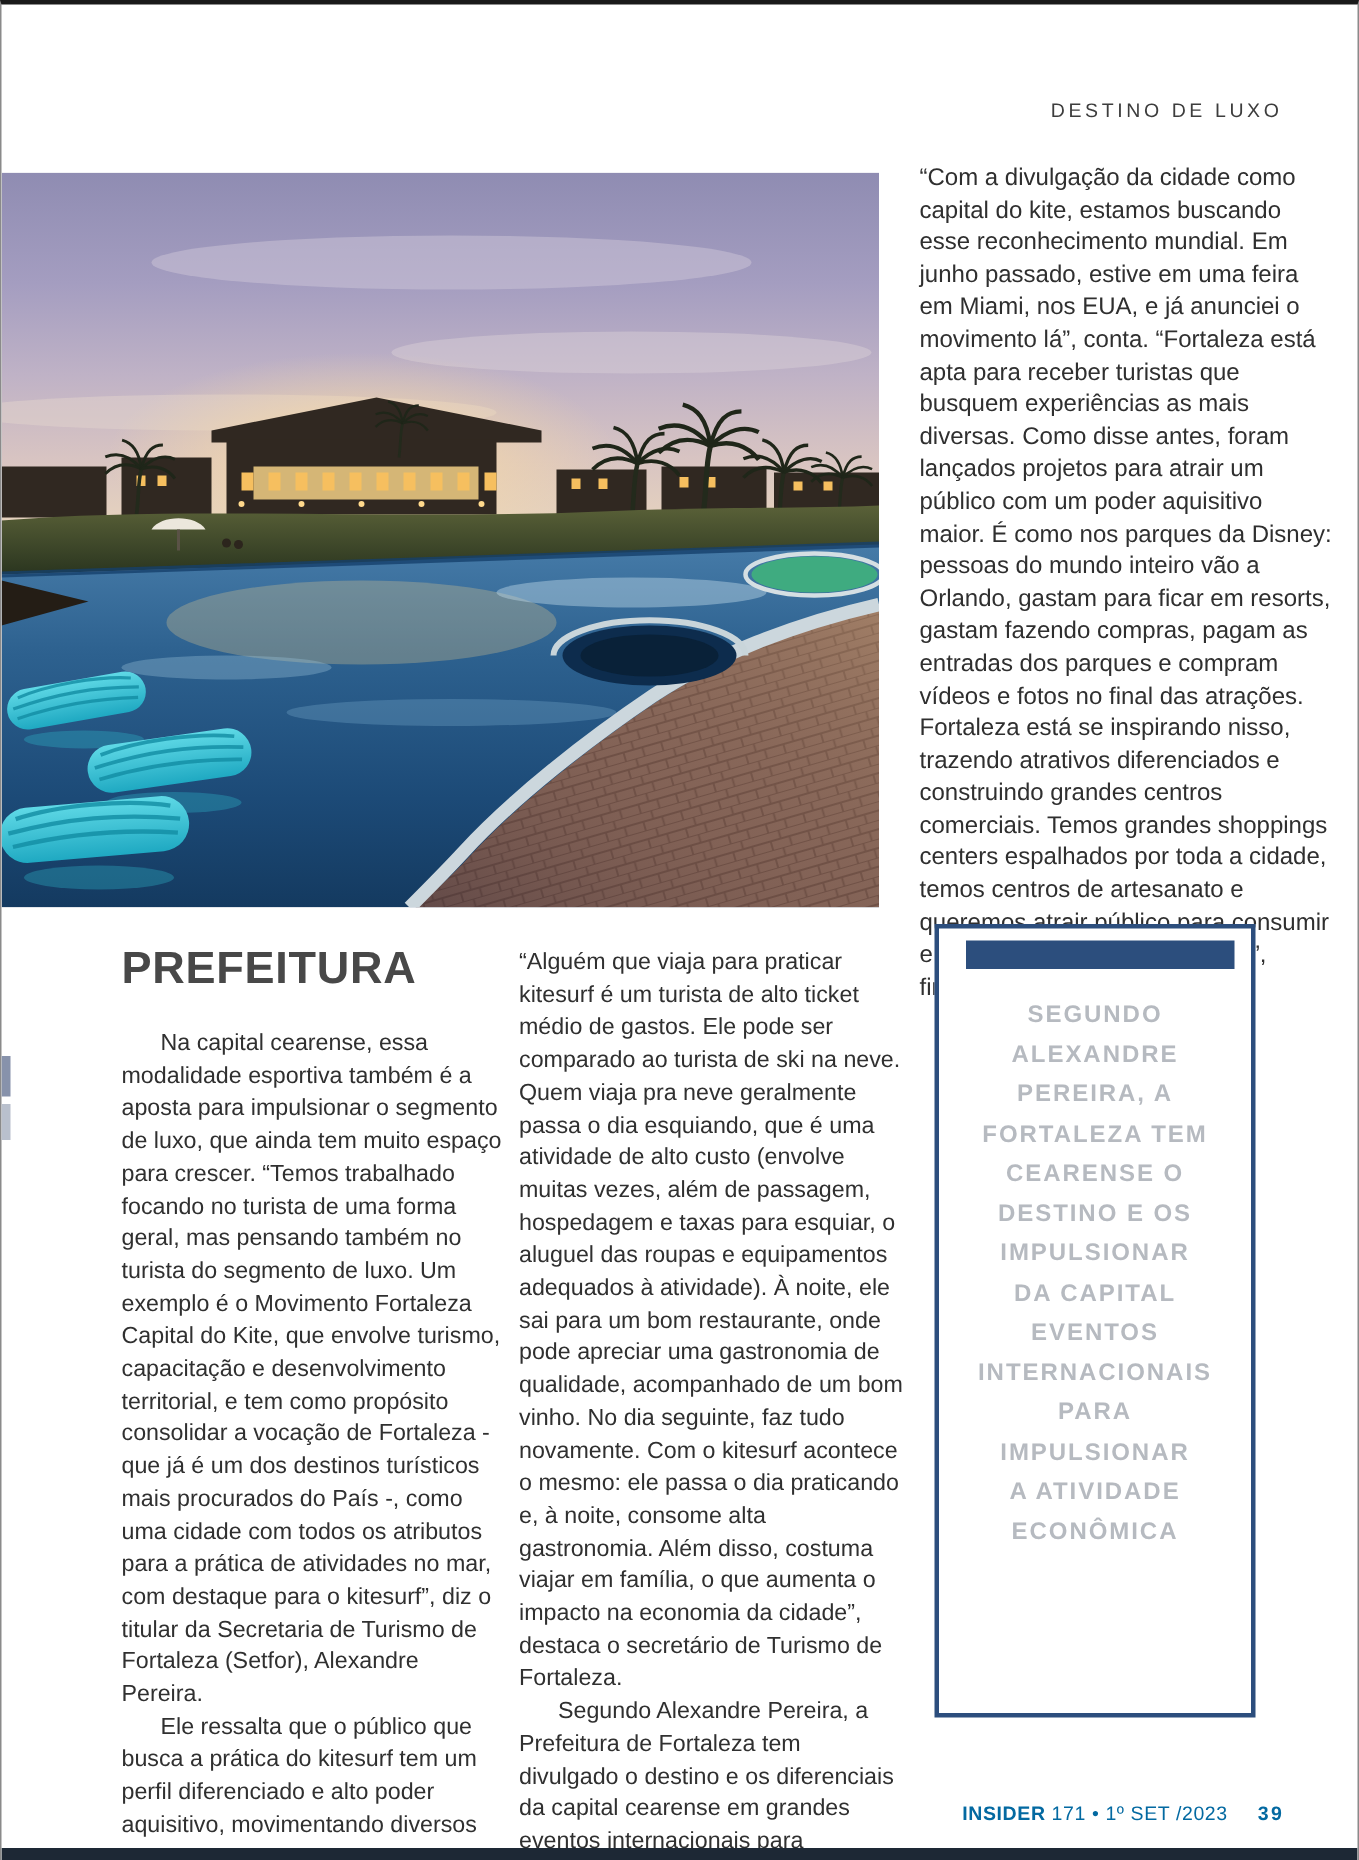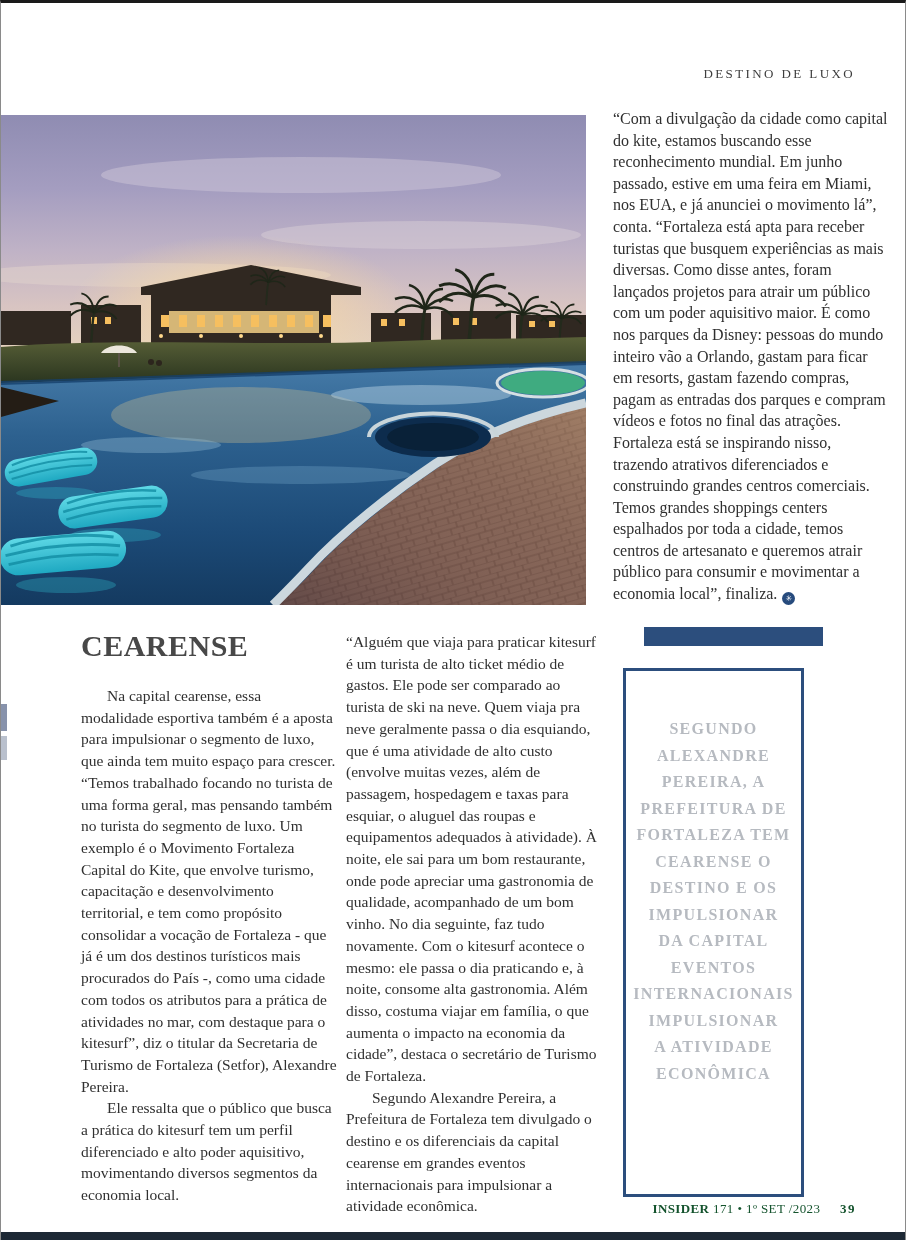--- a/index.html
+++ b/index.html
@@ -3,21 +3,21 @@
 <meta charset="utf-8">
 <style>
   html,body{margin:0;padding:0;background:#e8e8e8;}
   .page{
     position:relative;width:906px;height:1240px;margin:0 auto;
     background:#ffffff;overflow:hidden;
     border-top:3px solid #1a1a1a;
     border-left:1px solid #8a8a8a;
     border-right:1px solid #8a8a8a;
     box-sizing:border-box;
-    font-family:Liberation Serif, serif;
+    font-family:Liberation Sans, sans-serif;
     color:#333;
   }
   .header-label{
     position:absolute;top:63px;right:50px;
     font-size:13px;letter-spacing:2.4px;color:#3d3d3d;font-weight:500;
   }
   .photo{
     position:absolute;left:0;top:112px;width:585px;height:490px;overflow:hidden;
   }
   .photo svg{display:block;}
@@ -40,36 +40,36 @@
     position:absolute;left:80px;top:626px;margin:0;
     font-size:30px;font-weight:bold;letter-spacing:0.5px;color:#484848;
   }
   .col{position:absolute;font-size:15.5px;line-height:21.7px;color:#303030;}
   .col p{margin:0;}
   .col p.indent{text-indent:26px;}
   .col1{left:80px;top:682px;width:256px;}
   .col2{left:345px;top:628px;width:256px;}
 
   .quote-box{
-    position:absolute;left:622px;top:665px;width:181px;height:529px;
+    position:absolute;left:622px;top:613px;width:214px;height:529px;
     border:3px solid #2c4e7d;background:#fff;box-sizing:border-box;
   }
   .quote-bar{
     position:absolute;left:643px;top:624px;width:179px;height:19px;
     background:#2c4e7d;
   }
   .quote-lines{
     position:absolute;left:0;right:0;top:45px;
     text-align:center;
     font-size:16px;font-weight:bold;letter-spacing:1.3px;
     line-height:26.5px;color:#b6bac0;
   }
   .footer{
     position:absolute;top:1198px;right:49px;
-    font-size:13px;letter-spacing:0.4px;color:#14532d;
+    font-size:13px;letter-spacing:0.4px;color:#0369a1;
   }
   .footer .b{font-weight:bold;}
   .footer .pn{margin-left:16px;letter-spacing:1.5px;}
   .bottom-bar{
     position:absolute;left:0;right:0;bottom:0;height:8px;background:#1d2835;
   }
 </style>
 </head>
 <body>
 
@@ -219,45 +219,45 @@
     </svg>
   </div>
 
   <div class="edge-tab t1"></div>
   <div class="edge-tab t2"></div>
 
   <div class="topcol">
     <span>“Com a divulgação da cidade como capital do kite, estamos buscando esse reconhecimento mundial. Em junho passado, estive em uma feira em Miami, nos EUA, e já anunciei o movimento lá”, conta. “Fortaleza está apta para receber turistas que busquem experiências as mais diversas. Como disse antes, foram lançados projetos para atrair um público com um poder aquisitivo maior. É como nos parques da Disney: pessoas do mundo inteiro vão a Orlando, gastam para ficar em resorts, gastam fazendo compras, pagam as entradas dos parques e compram vídeos e fotos no final das atrações. Fortaleza está se inspirando nisso, trazendo atrativos diferenciados e construindo grandes centros comerciais. Temos grandes shoppings centers espalhados por toda a cidade, temos centros de artesanato e queremos atrair público para consumir e movimentar a economia local”, finaliza.</span><span class="endmark"><span class="g">✳</span></span>
   </div>
 
-  <h1 class="section-title">CEARENSE</h1>
+  <h1 class="section-title">PREFEITURA</h1>
 
   <div class="col col1">
     <p class="indent">Na capital cearense, essa modalidade esportiva também é a aposta para impulsionar o segmento de luxo, que ainda tem muito espaço para crescer. “Temos trabalhado focando no turista de uma forma geral, mas pensando também no turista do segmento de luxo. Um exemplo é o Movimento Fortaleza Capital do Kite, que envolve turismo, capacitação e desenvolvimento territorial, e tem como propósito consolidar a vocação de Fortaleza - que já é um dos destinos turísticos mais procurados do País -, como uma cidade com todos os atributos para a prática de atividades no mar, com destaque para o kitesurf”, diz o titular da Secretaria de Turismo de Fortaleza (Setfor), Alexandre Pereira.</p>
     <p class="indent">Ele ressalta que o público que busca a prática do kitesurf tem um perfil diferenciado e alto poder aquisitivo, movimentando diversos segmentos da economia local.</p>
   </div>
 
   <div class="col col2">
     <p>“Alguém que viaja para praticar kitesurf é um turista de alto ticket médio de gastos. Ele pode ser comparado ao turista de ski na neve. Quem viaja pra neve geralmente passa o dia esquiando, que é uma atividade de alto custo (envolve muitas vezes, além de passagem, hospedagem e taxas para esquiar, o aluguel das roupas e equipamentos adequados à atividade). À noite, ele sai para um bom restaurante, onde pode apreciar uma gastronomia de qualidade, acompanhado de um bom vinho. No dia seguinte, faz tudo novamente. Com o kitesurf acontece o mesmo: ele passa o dia praticando e, à noite, consome alta gastronomia. Além disso, costuma viajar em família, o que aumenta o impacto na economia da cidade”, destaca o secretário de Turismo de Fortaleza.</p>
     <p class="indent">Segundo Alexandre Pereira, a Prefeitura de Fortaleza tem divulgado o destino e os diferenciais da capital cearense em grandes eventos internacionais para impulsionar a atividade econômica.</p>
   </div>
 
   <div class="quote-box">
     <div class="quote-lines">
       <div>SEGUNDO</div>
       <div>ALEXANDRE</div>
       <div>PEREIRA, A</div>
-      <div>PREFEITURA DE</div>
       <div>FORTALEZA TEM</div>
       <div>CEARENSE O</div>
       <div>DESTINO E OS</div>
       <div>IMPULSIONAR</div>
       <div>DA CAPITAL</div>
       <div>EVENTOS</div>
       <div>INTERNACIONAIS</div>
+      <div>PARA</div>
       <div>IMPULSIONAR</div>
       <div>A ATIVIDADE</div>
       <div>ECONÔMICA</div>
     </div>
   </div>
   <div class="quote-bar"></div>
 
   <div class="footer">
     <span class="b">INSIDER</span>
     <span>171 • 1º SET /2023</span>

